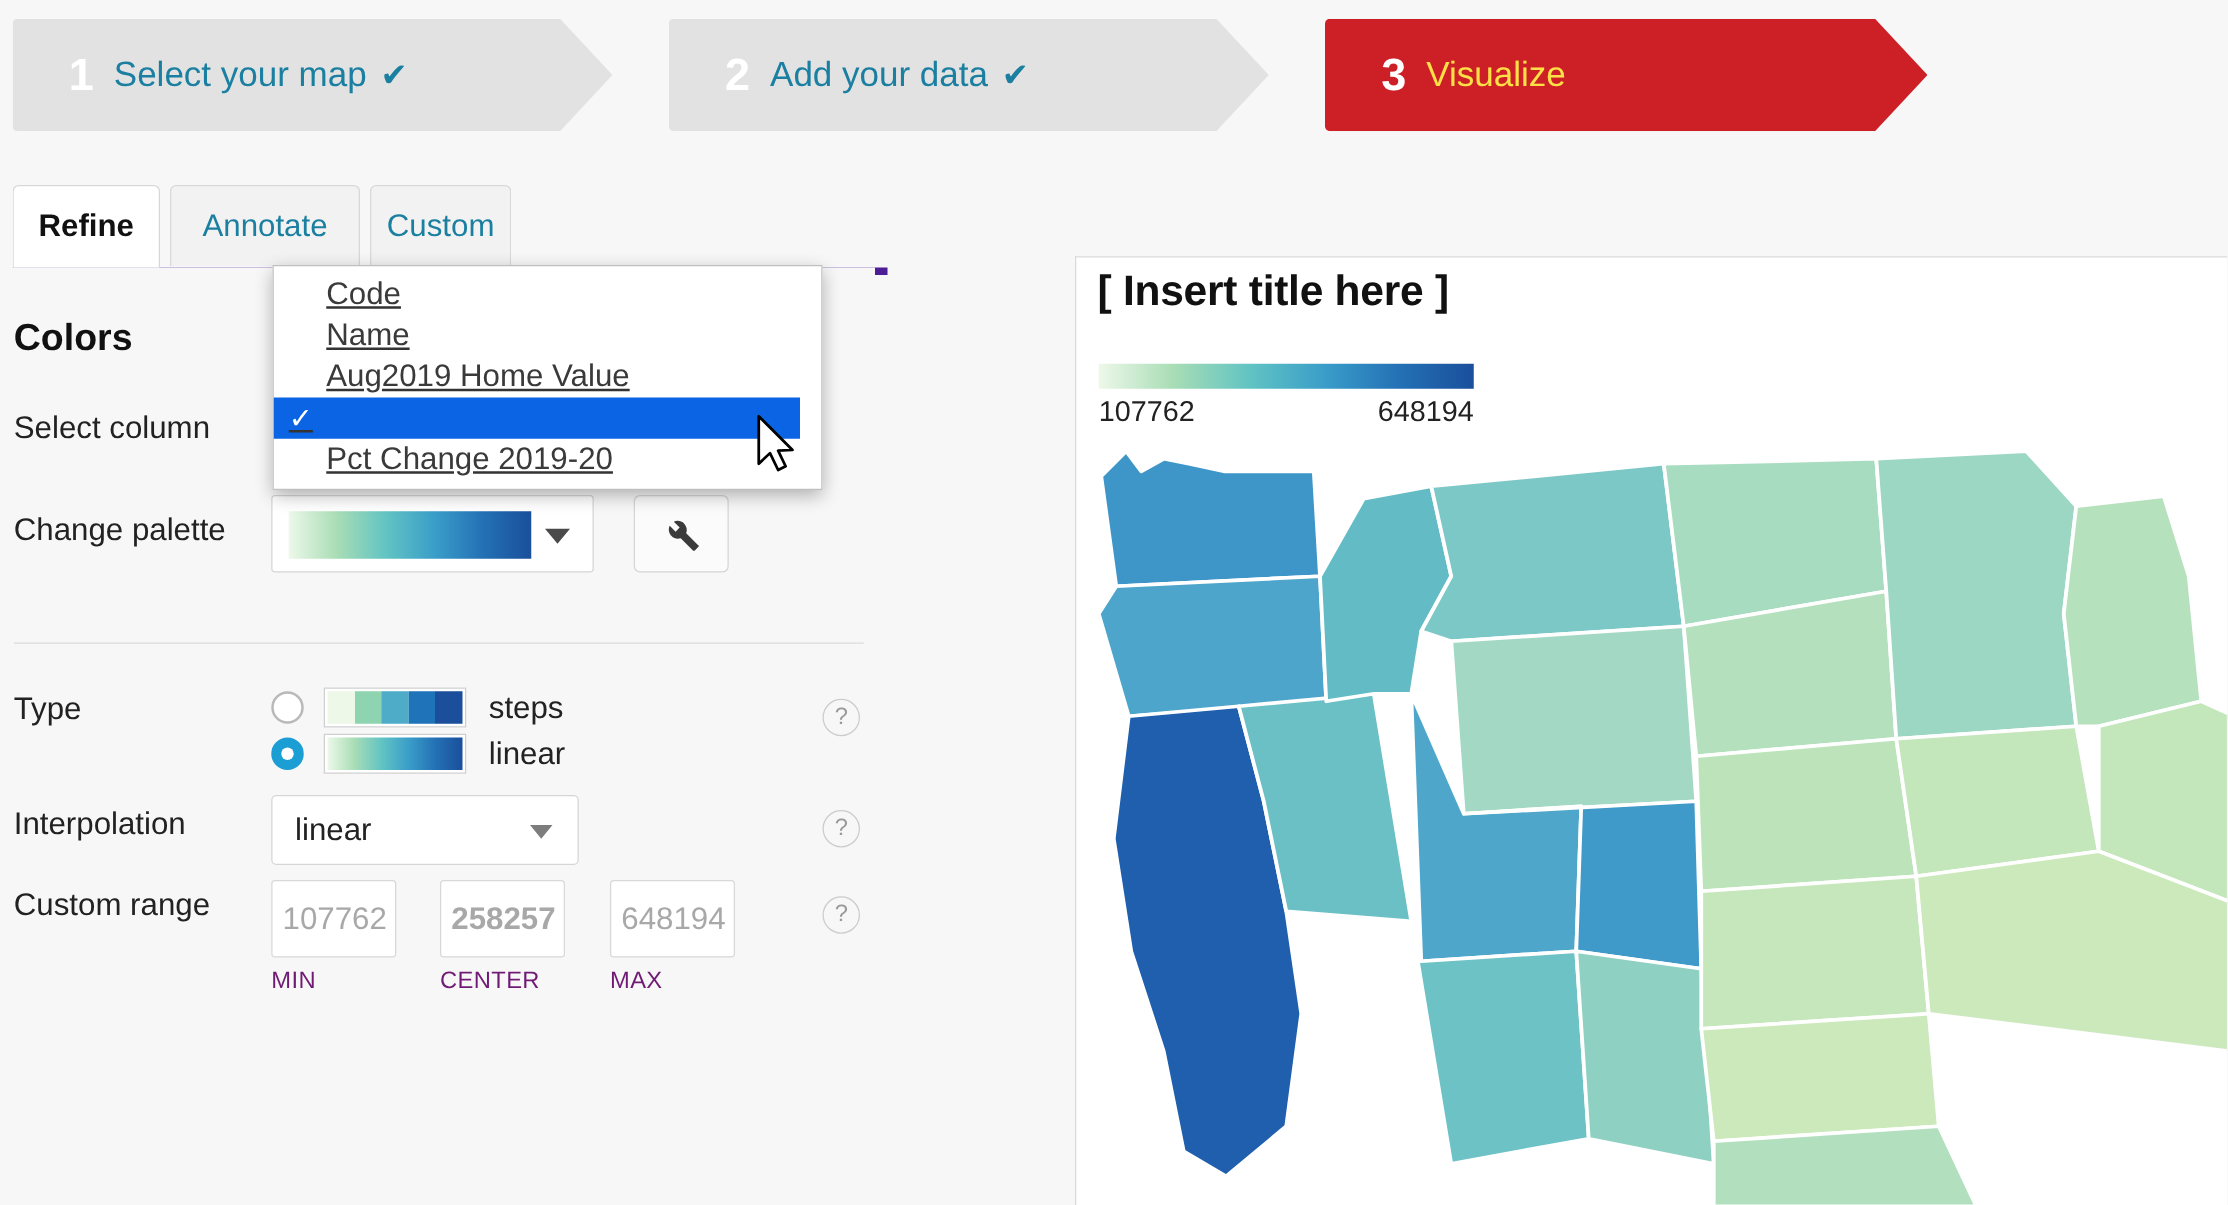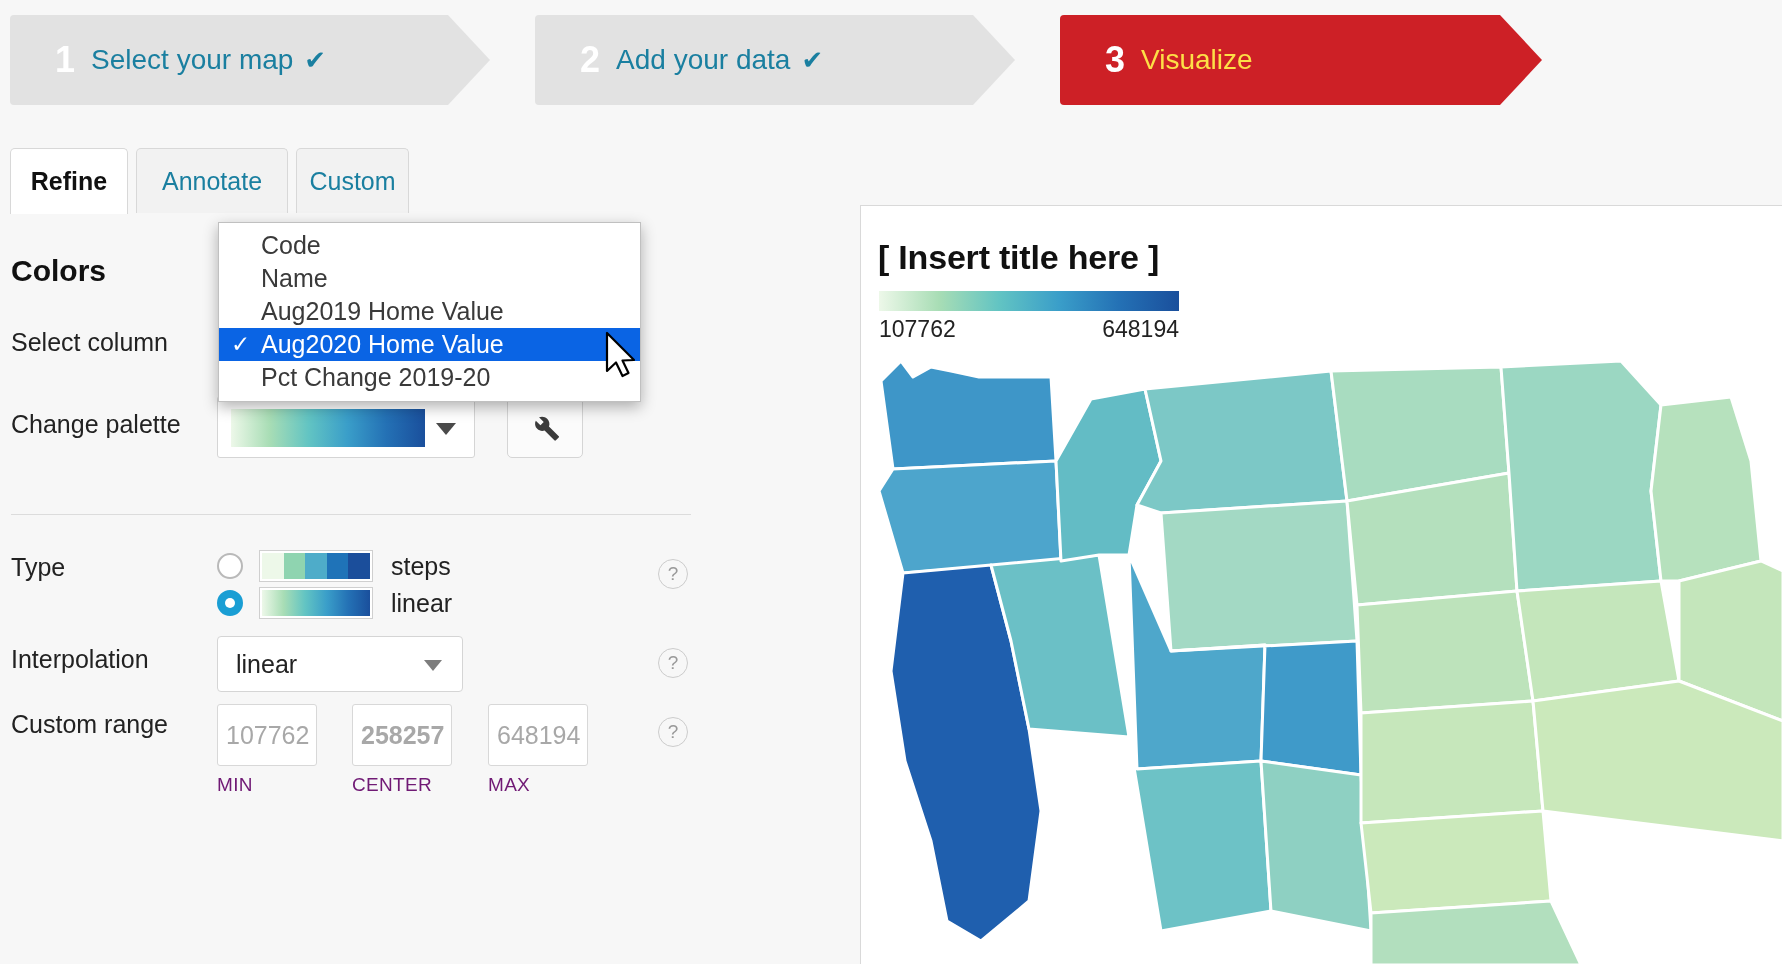--- a/index.html
+++ b/index.html
@@ -71,20 +71,21 @@
   #step2 { left: 535px;  width: 480px; }
   #step3 { left: 1060px; width: 482px; }
 
   
   #tabbar {
     position: absolute;
     left: 10px; top: 148px;
     width: 680px;
     height: 66px;
     border-bottom: 6px solid #4c1d95;
+    padding-left: 20px;
   }
   .tab {
     position: absolute;
     top: 0;
     height: 65px;
     box-sizing: border-box;
     border: 1px solid #d8d8d8;
     border-bottom: none;
     border-radius: 5px 5px 0 0;
     background: #f2f2f2;
@@ -288,27 +289,28 @@
     justify-content: center;
     box-sizing: border-box;
   }
   #help-type    { left: 658px; top: 345px; }
   #help-interp  { left: 658px; top: 434px; }
   #help-range   { left: 658px; top: 503px; }
 
   
   #column-dropdown {
     position: absolute;
-    left: 218px; top: 222px;
+    left: 218px; top: 212px;
     width: 421px;
     background: #ffffff;
     border: 1px solid #c0c0c0;
     box-shadow: 0 5px 14px rgba(0,0,0,0.30);
-    padding: 6px 0 7px 0;
+    padding: 6px 17px 7px 0;
     z-index: 40;
+    text-decoration: underline;
   }
   .dd-item {
     height: 33px;
     display: flex;
     align-items: center;
     font-size: 25px;
     color: #3a3a3a;
     padding-left: 12px;
     box-sizing: border-box;
   }
@@ -339,21 +341,21 @@
     height: 759px;
     background: #ffffff;
     border: 1px solid #d9d9d9;
     border-right: none;
     border-bottom: none;
     box-sizing: border-box;
     overflow: hidden;
   }
   #map-title {
     position: absolute;
-    left: 17px; top: 32px;
+    left: 17px; top: 8px;
     font-size: 34px;
     font-weight: bold;
     color: #111;
     letter-spacing: -0.2px;
   }
   #legend-bar {
     position: absolute;
     left: 18px; top: 85px;
     width: 300px;
     height: 20px;
@@ -485,21 +487,20 @@
   <div class="dd-item">
     <span class="dd-check"></span>
     <span>Name</span>
   </div>
   <div class="dd-item">
     <span class="dd-check"></span>
     <span>Aug2019 Home Value</span>
   </div>
   <div class="dd-item sel">
     <span class="dd-check">✓</span>
-    <span>Aug2020 Home Value</span>
   </div>
   <div class="dd-item">
     <span class="dd-check"></span>
     <span>Pct Change 2019-20</span>
   </div>
 </div>
 
 <svg id="cursor" width="38" height="52" viewBox="0 0 38 52">
   <path d="M4 2 L4 40 L13 31.5 L19.5 45 L25.5 42 L19.5 29.5 L31 29 Z" fill="#ffffff" stroke="#000000" stroke-width="2.2" stroke-linejoin="round"></path>
 </svg>

